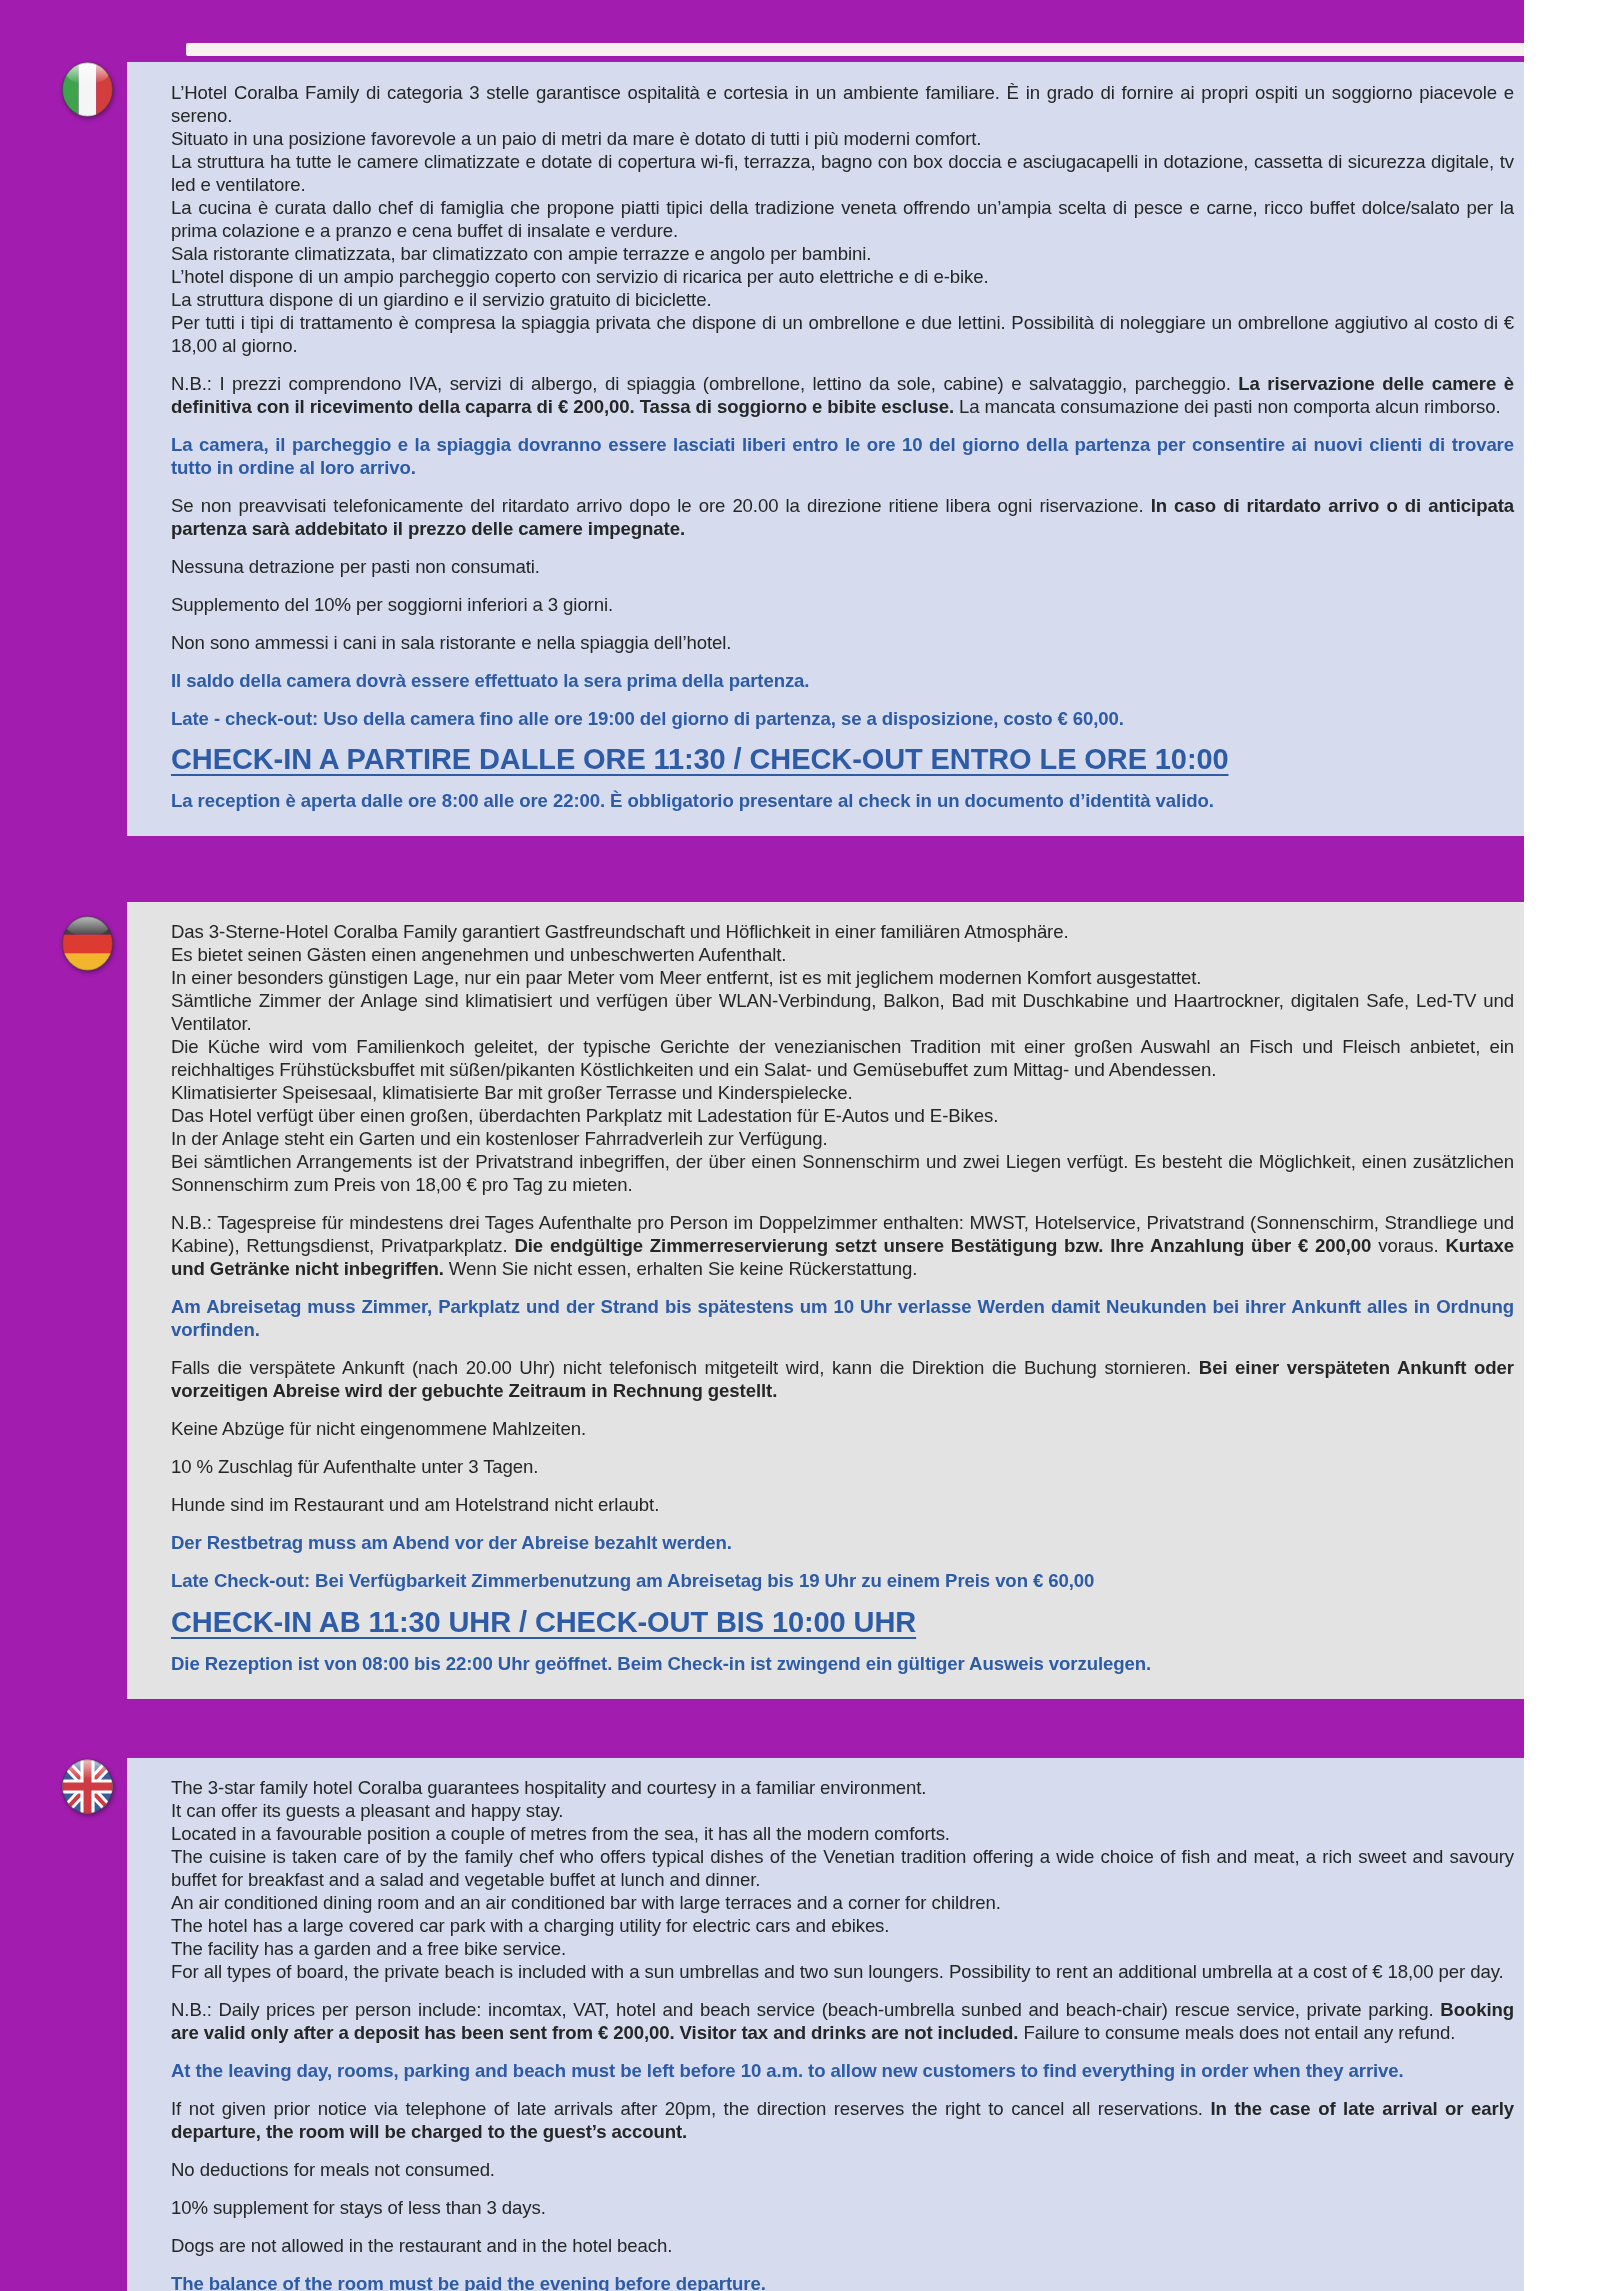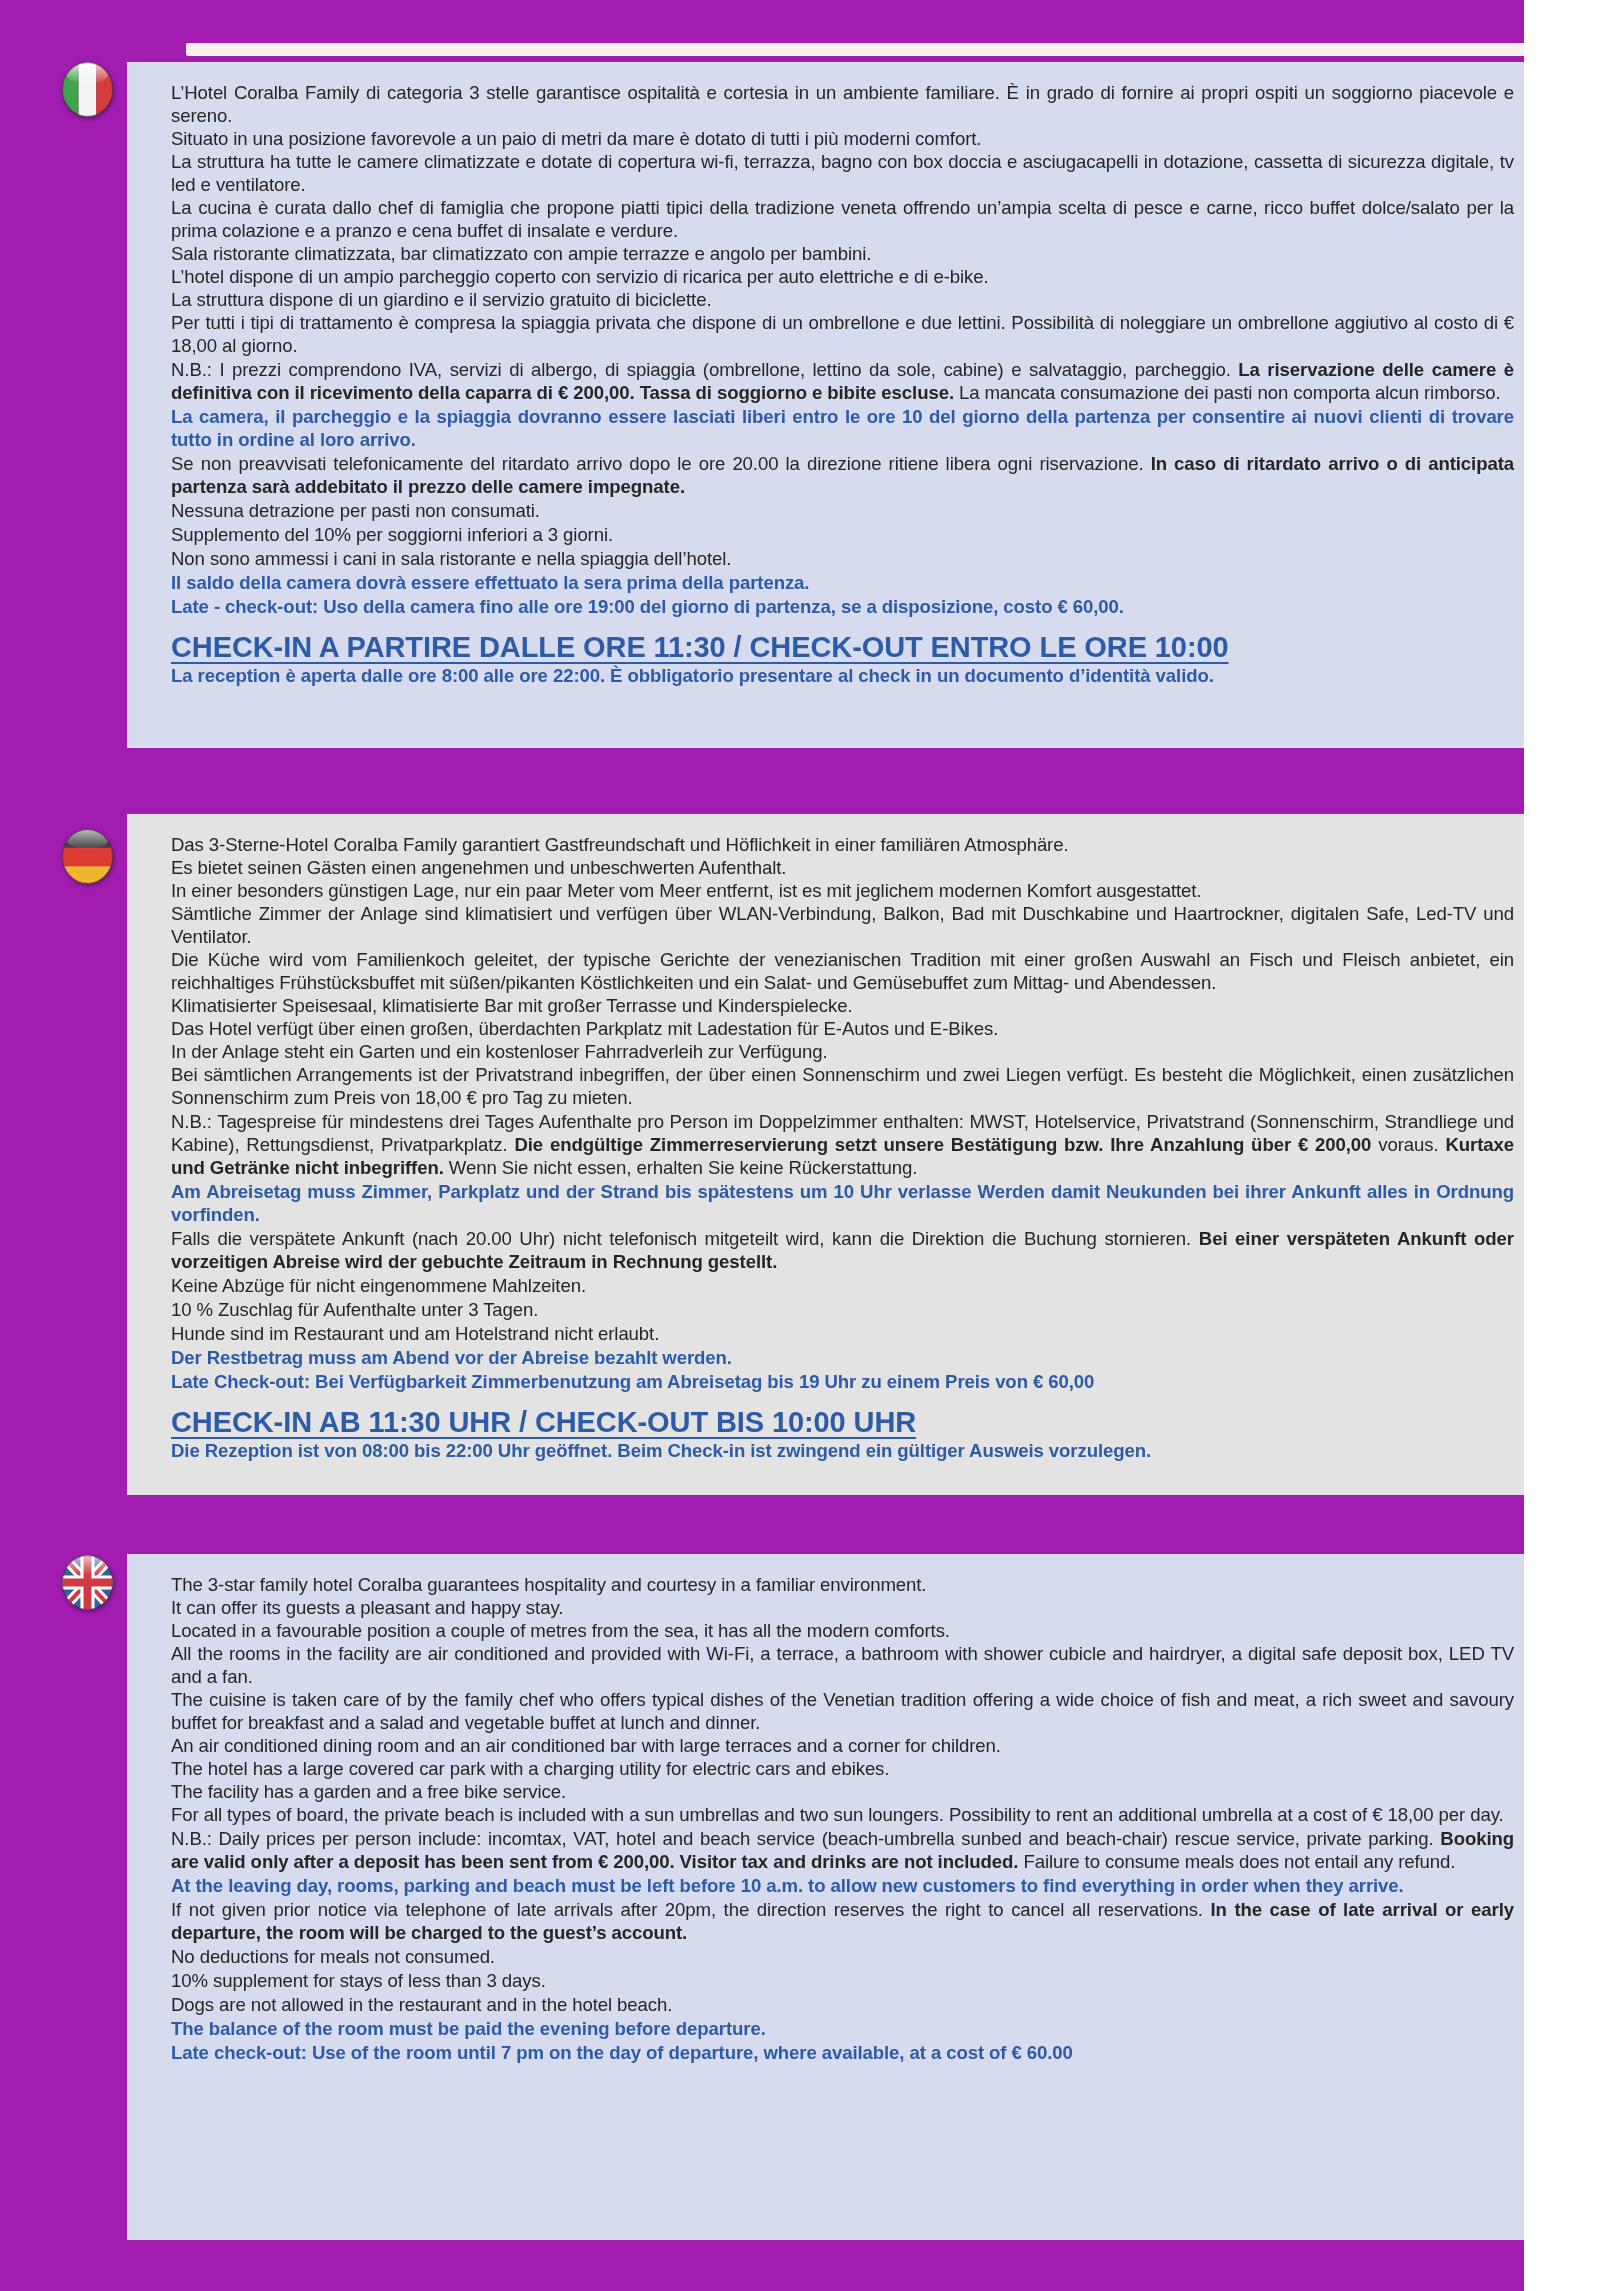--- a/index.html
+++ b/index.html
@@ -25,21 +25,21 @@
     margin-left:127px;width:1431px;box-sizing:border-box;
     padding:18.6px 44px 23.5px 44px;
   }
   .p{
     margin:0;
     font-size:18.6px;line-height:23px;
     text-align:justify;
     color:#262626;
     letter-spacing:-0.1px;
   }
-  .p.s,.p.blue{margin-top:1px;}
+  .p.s,.p.blue{margin-top:15px;}
   .p.head{margin-top:15.7px;margin-bottom:2px;}
   .p.blue{color:#2d5ba6;font-weight:bold;}
   .p.head{
     color:#2d5ba6;font-weight:bold;font-size:29px;line-height:29px;
     text-align:left;
   }
   .p.head .underline{
     text-decoration:underline;
     text-decoration-thickness:2px;
     text-underline-offset:4.9px;
@@ -154,21 +154,20 @@
         <path d="M30,0 V64 M0,32 H60" stroke="#ffffff" stroke-width="16"></path>
         <path d="M30,0 V64 M0,32 H60" stroke="#cf3b43" stroke-width="9"></path>
         <ellipse cx="30" cy="11" rx="25" ry="13" fill="url(#gl-uk)"></ellipse>
       </g>
       <ellipse cx="30" cy="32" rx="28.5" ry="30.5" fill="none" stroke="rgba(50,50,50,0.4)" stroke-width="1.6"></ellipse>
     </svg></div>
         <div class="panel" style="background: rgb(214, 220, 238); min-height: 686px;">
           <p class="p t"><span class="run-n">The 3-star family hotel Coralba guarantees hospitality and courtesy in a familiar environment.</span></p>
           <p class="p t"><span class="run-n">It can offer its guests a pleasant and happy stay.</span></p>
           <p class="p t"><span class="run-n">Located in a favourable position a couple of metres from the sea, it has all the modern comforts.</span></p>
-          <p class="p t"><span class="run-n">All the rooms in the facility are air conditioned and provided with Wi-Fi, a terrace, a bathroom with shower cubicle and hairdryer, a digital safe deposit box, LED TV and a fan.</span></p>
           <p class="p t"><span class="run-n">The cuisine is taken care of by the family chef who offers typical dishes of the Venetian tradition offering a wide choice of fish and meat, a rich sweet and savoury buffet for breakfast and a salad and vegetable buffet at lunch and dinner.</span></p>
           <p class="p t"><span class="run-n">An air conditioned dining room and an air conditioned bar with large terraces and a corner for children.</span></p>
           <p class="p t"><span class="run-n">The hotel has a large covered car park with a charging utility for electric cars and ebikes.</span></p>
           <p class="p t"><span class="run-n">The facility has a garden and a free bike service.</span></p>
           <p class="p t"><span class="run-n">For all types of board, the private beach is included with a sun umbrellas and two sun loungers. Possibility to rent an additional umbrella at a cost of € 18,00 per day.</span></p>
           <p class="p s"><span class="run-n">N.B.: Daily prices per person include: incomtax, VAT, hotel and beach service (beach-umbrella sunbed and beach-chair) rescue service, private parking. </span><span class="run-b">Booking are valid only after a deposit has been sent from € 200,00. Visitor tax and drinks are not included. </span><span class="run-n">Failure to consume meals does not entail any refund.</span></p>
           <p class="p blue"><span class="run-n">At the leaving day, rooms, parking and beach must be left before 10 a.m. to allow new customers to find everything in order when they arrive.</span></p>
           <p class="p s"><span class="run-n">If not given prior notice via telephone of late arrivals after 20pm, the direction reserves the right to cancel all reservations. </span><span class="run-b">In the case of late arrival or early departure, the room will be charged to the guest’s account.</span></p>
           <p class="p s"><span class="run-n">No deductions for meals not consumed.</span></p>
           <p class="p s"><span class="run-n">10% supplement for stays of less than 3 days.</span></p>

